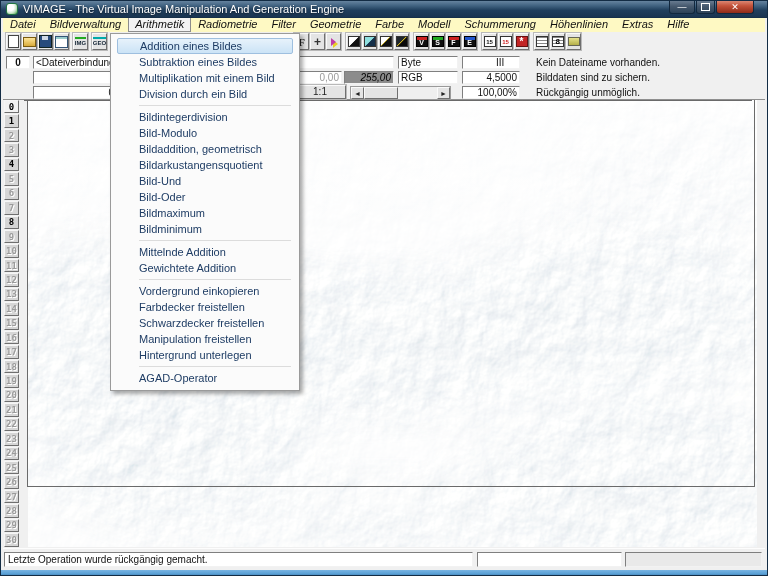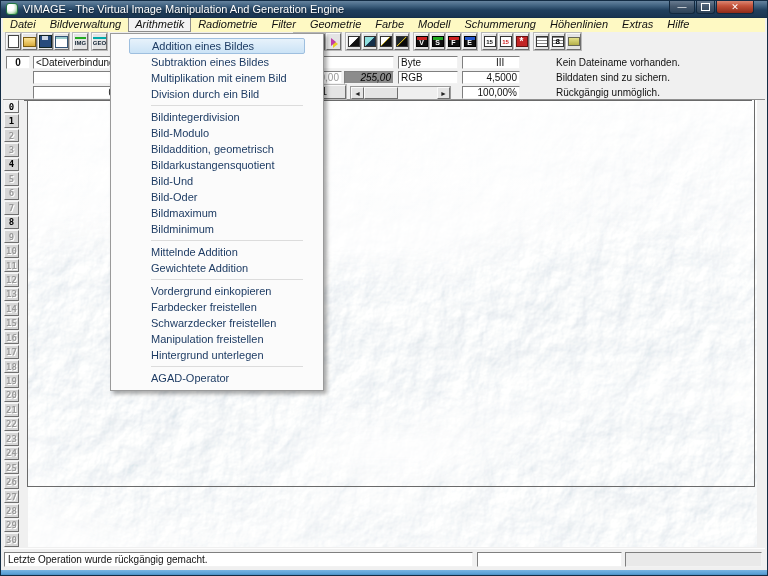--- a/index.html
+++ b/index.html
@@ -72,21 +72,21 @@
     border-bottom:1px solid #8f8f8f;z-index:5;font-size:10px;}
   .fld{position:absolute;height:13px;box-sizing:border-box;background:#fff;
     border:1px solid #7f7f7f;border-bottom-color:#f2f2f2;border-right-color:#f2f2f2;
     font-size:10px;line-height:11px;padding:0 2px;color:#111;white-space:nowrap;overflow:hidden;}
   .fld.num{text-align:right;}
   .fld.dis{color:#9a9a9a;padding-left:9px;}
   .fld.sel{background:#8c8c8c;color:#000;}
   .cbtn{position:absolute;height:14px;box-sizing:border-box;background:#e4e4e4;text-align:center;
     border:1px solid;border-color:#fafafa #6f6f6f #6f6f6f #fafafa;box-shadow:0 0 0 1px #b9b9b9;
     font-size:10px;line-height:12px;color:#222;}
-  .clabel{position:absolute;font-size:10px;color:#111;white-space:nowrap;margin-left:20px;}
+  .clabel{position:absolute;font-size:10px;color:#111;white-space:nowrap;}
   #hscroll{position:absolute;left:347px;top:33px;width:101px;height:14px;background:#efefef;
     border:1px solid #9a9a9a;box-sizing:border-box;display:flex;}
   .sarrow{width:13px;height:100%;background:#e4e4e4;border:1px solid;border-color:#fafafa #6f6f6f #6f6f6f #fafafa;
     box-sizing:border-box;font-size:7px;line-height:11px;text-align:center;color:#222;}
   #hthumb{width:34px;height:100%;background:#e4e4e4;border:1px solid;border-color:#fafafa #6f6f6f #6f6f6f #fafafa;box-sizing:border-box;}
   #htrack{flex:1;}
   
   #mdi{position:absolute;left:3px;right:3px;top:99px;height:449px;background:#f0f0f0;}
   #sidebar{position:absolute;left:1px;top:1px;width:16px;}
   .slot{width:15px;height:13.45px;margin-bottom:1px;box-sizing:border-box;background:#d6d6d6;
@@ -102,21 +102,21 @@
      radial-gradient(ellipse 230px 110px at 88% 85%,#c2d0e0aa,#c2d0e000 70%),
      #ffffff;}
   #map-svg{position:absolute;inset:0;}
   .frameline{position:absolute;background:#6a6a6a;z-index:3;}
   #fl-left{left:24px;top:0;width:1px;height:388px;}
   #fl-right{left:751px;top:0;width:1px;height:388px;}
   #fl-bottom{left:24px;top:387px;width:728px;height:1px;}
   #fl-top{left:24px;top:0;width:728px;height:1px;}
   
   #dropdown{position:absolute;left:110px;top:33px;width:180px;z-index:40;background:#fbfbfb;
-    border:1px solid #9a9a9a;box-shadow:3px 3px 4px #00000055;padding:4px 16px;}
+    border:1px solid #9a9a9a;box-shadow:3px 3px 4px #00000055;padding:4px 4px;}
   .mi{height:16px;line-height:16px;padding-left:24px;font-size:11px;color:#1e3c64;white-space:nowrap;}
   .mi.hl{background:linear-gradient(180deg,#e7f2fb,#cbe3f6);border:1px solid #9ebfdf;border-radius:2px;
     margin:0 2px;height:14px;line-height:14px;padding-left:22px;}
   .msep{border-top:1px solid #dcdcdc;margin:3px 4px 3px 24px;height:0;}
   
   #statusbar{position:absolute;left:3px;right:3px;top:548px;height:22px;background:#f0f0f0;z-index:45;
     border-top:1px solid #fdfdfd;}
   .sfld{position:absolute;top:3px;height:15px;box-sizing:border-box;background:#fff;
     border:1px solid #7f7f7f;border-bottom-color:#f2f2f2;border-right-color:#f2f2f2;
     font-size:10px;line-height:13px;padding:0 3px;color:#111;white-space:nowrap;overflow:hidden;}

